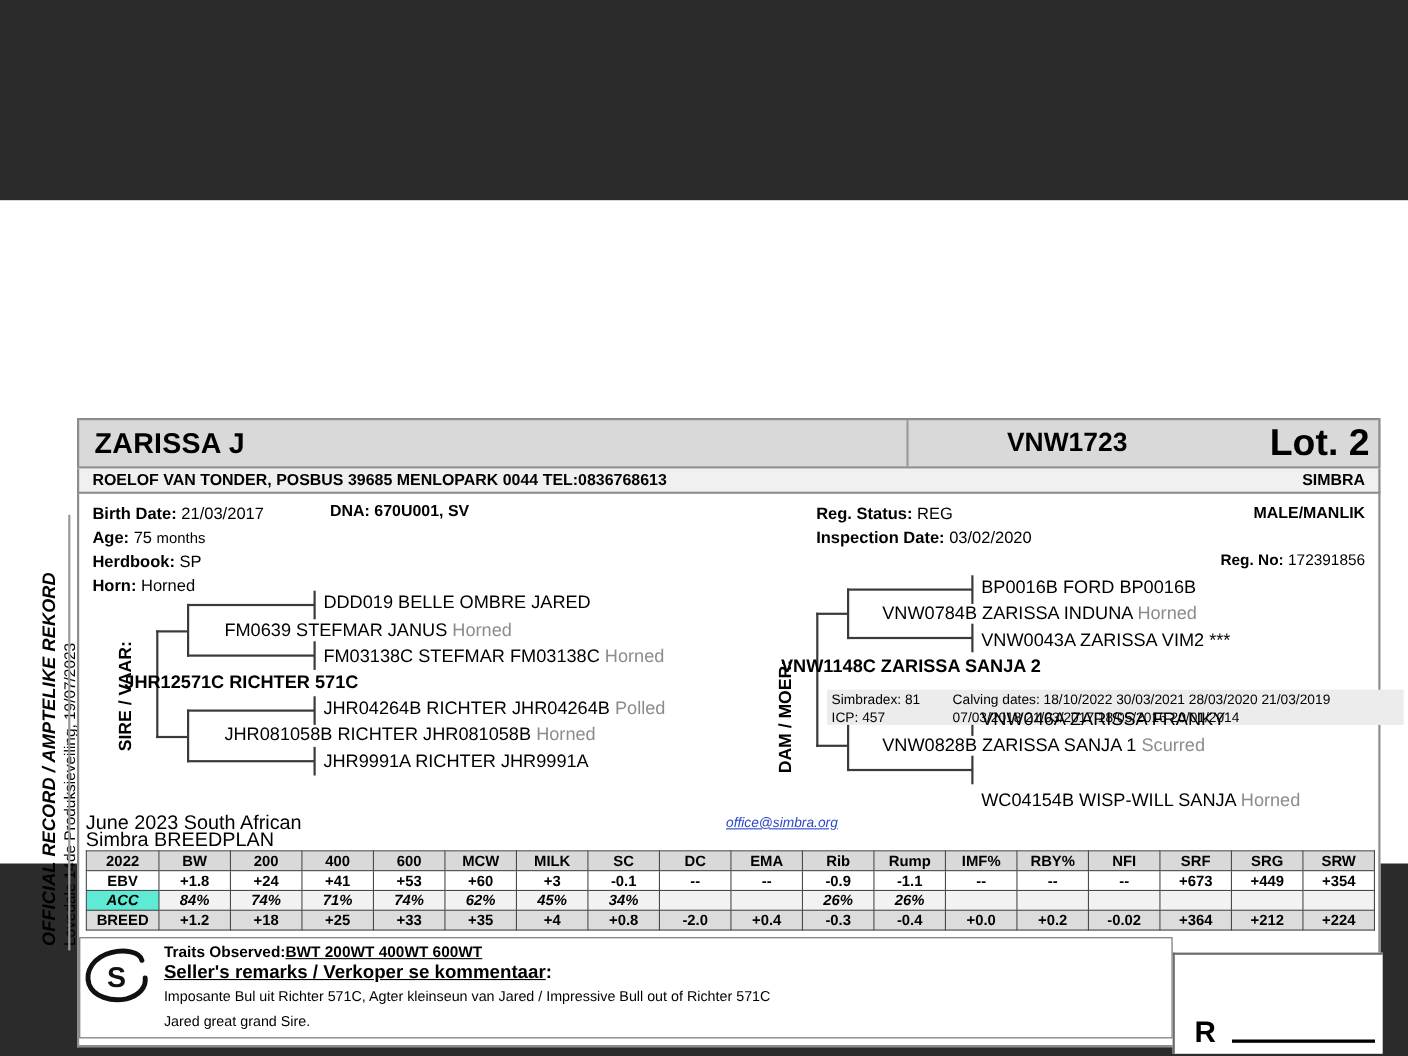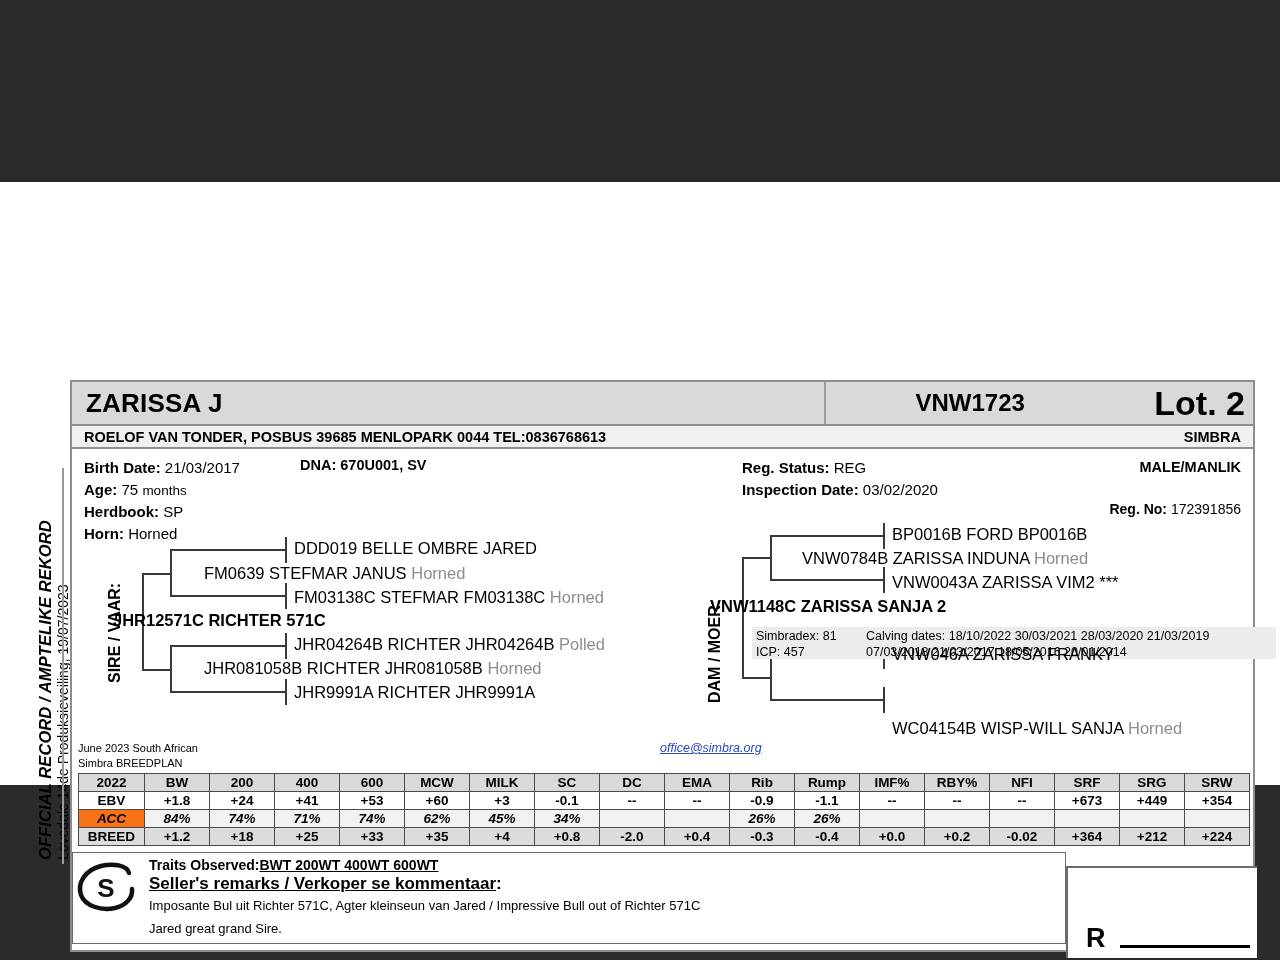--- a/index.html
+++ b/index.html
@@ -202,21 +202,21 @@
     line-height: 16px;
     color: #000;
   }
   #dam-stats .c1 { position: absolute; left: 4px; top: 1px; }
   #dam-stats .c2 { position: absolute; left: 114px; top: 1px; }
 
   
   #bp-row { position: relative; height: 32px; }
   #bp-cap {
     position: absolute; left: 6px; top: 0px;
-    font-size: 11px; line-height: 14.5px; color: #000;
+    font-size: 18px; line-height: 14.5px; color: #000;
   }
   #bp-mail {
     position: absolute; left: 588px; top: 0px;
     font-size: 12.5px; color: #2b46c8; text-decoration: underline;
     font-style: italic;
   }
 
   
   #ebv-wrap { position: relative; padding: 0 6px; }
   table.ebv {
@@ -231,21 +231,21 @@
     height: 17px;
     padding: 0;
     font-weight: bold;
     color: #000;
   }
   table.ebv tr.hdr td { background: #d9d9d9; }
   table.ebv tr.ebv td { background: #ffffff; }
   table.ebv tr.acc td { background: #f2f2f2; font-style: italic; }
   table.ebv tr.breed td { background: #dcdcdc; }
   table.ebv td.rowlbl { background: #d9d9d9; }
-  table.ebv tr.acc td.rowlbl { background: #f97316; }
+  table.ebv tr.acc td.rowlbl { background: #5eead4; }
 
   
   #remarks-wrap { position: relative; margin-top: 6px; height: 92px; }
   #remarks-box {
     position: absolute; left: 0px; top: 0px;
     width: 994px; height: 92px;
     border: 1px solid #6b6b6b;
     box-sizing: border-box;
     background: #fff;
   }
@@ -448,20 +448,24 @@
                 </div>
                 <div class="c2">
                   <div>Calving dates: 18/10/2022  30/03/2021  28/03/2020  21/03/2019</div>
                   <div>07/03/2018  21/03/2017  18/05/2016  20/01/2014</div>
                 </div>
               </div>
 
               <div class="pname" style="left:176px; top:114px;">
                 <span>VNW046A ZARISSA FRANKY</span>
                 <span class="horn"></span>
+              </div>
+              <div class="pname" style="left:86px; top:138px;">
+                <span>VNW0828B ZARISSA SANJA 1</span>
+                <span class="horn">Scurred</span>
               </div>
               <div class="pname" style="left:176px; top:162px;margin-top:26px;">
                 <span>WC04154B WISP-WILL SANJA</span>
                 <span class="horn">Horned</span>
               </div>
             </div>
           </div>
         </div>
 
         <div id="bp-row">

